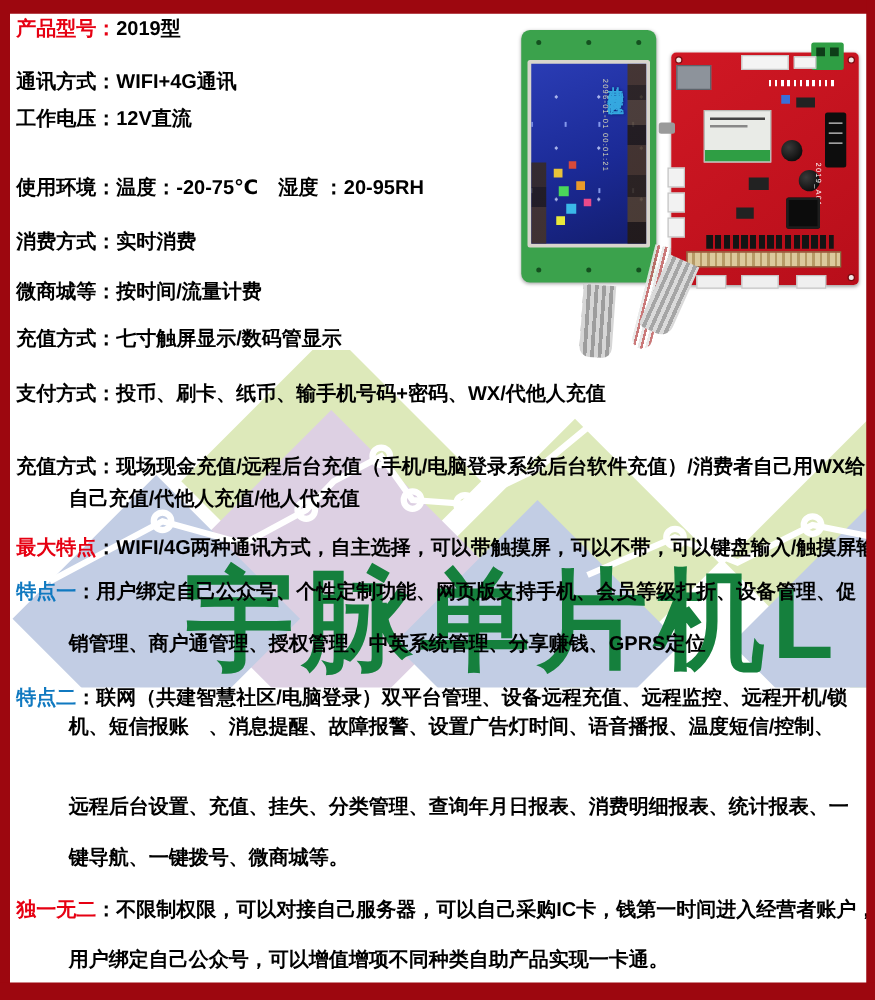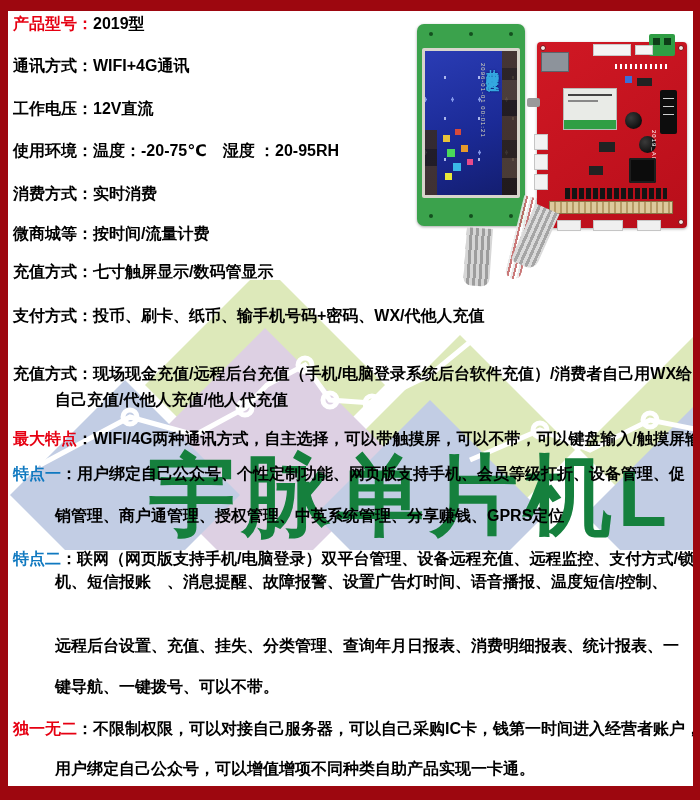--- a/index.html
+++ b/index.html
@@ -215,21 +215,21 @@
     <div class="conn-bot" style="left:100px;width:24px"></div>
   </div>
 
   <div class="ribbon-p"></div>
 </div>
 
 <div class="row r0" style="top:14px"><span class="lbl c-red">产品型号</span><span class="sep">：</span><span class="val">2019型</span></div>
 
 <div class="row" style="top:56px"><span class="lbl">通讯方式</span><span class="sep">：</span><span class="val">WIFI+4G通讯</span></div>
 
-<div class="row" style="top:99px"><span class="lbl">工作电压</span><span class="sep">：</span><span class="val">12V直流</span></div>
+<div class="row" style="top:86px"><span class="lbl">工作电压</span><span class="sep">：</span><span class="val">12V直流</span></div>
 
 <div class="row" style="top:141px"><span class="lbl">使用环境</span><span class="sep">：</span><span class="val">温度：-20-75℃　湿度 ：20-95RH</span></div>
 
 <div class="row" style="top:184px"><span class="lbl">消费方式</span><span class="sep">：</span><span class="val">实时消费</span></div>
 
 <div class="row" style="top:224px"><span class="lbl">微商城等</span><span class="sep">：</span><span class="val">按时间/流量计费</span></div>
 
 <div class="row" style="top:262px"><span class="lbl">充值方式</span><span class="sep">：</span><span class="val">七寸触屏显示/数码管显示</span></div>
 
 <div class="row" style="top:306px"><span class="lbl">支付方式</span><span class="sep">：</span><span class="val">投币、刷卡、纸币、输手机号码+密码、WX/代他人充值</span></div>
@@ -237,27 +237,27 @@
 <div class="row" style="top:364px"><span class="lbl">充值方式</span><span class="sep">：</span><span class="val">现场现金充值/远程后台充值（手机/电脑登录系统后台软件充值）/消费者自己用WX给</span></div>
 
 <div class="row indent" style="top:390px"><span class="val">自己充值/代他人充值/他人代充值</span></div>
 
 <div class="row" style="top:429px"><span class="lbl c-red">最大特点</span><span class="sep">：</span><span class="val">WIFI/4G两种通讯方式，自主选择，可以带触摸屏，可以不带，可以键盘输入/触摸屏输入。</span></div>
 
 <div class="row" style="top:464px"><span class="lbl c-blue">特点一</span><span class="sep">：</span><span class="val">用户绑定自己公众号、个性定制功能、网页版支持手机、会员等级打折、设备管理、促</span></div>
 
 <div class="row indent" style="top:506px"><span class="val">销管理、商户通管理、授权管理、中英系统管理、分享赚钱、GPRS定位</span></div>
 
-<div class="row" style="top:549px"><span class="lbl c-blue">特点二</span><span class="sep">：</span><span class="val">联网（网页版支持手机/电脑登录）双平台管理、设备远程充值、远程监控、支付方式/锁</span></div>
+<div class="row" style="top:549px"><span class="lbl c-blue">特点二</span><span class="sep">：</span><span class="val">联网（共建智慧社区/电脑登录）双平台管理、设备远程充值、远程监控、远程开机/锁</span></div>
 
 <div class="row indent" style="top:572px"><span class="val">机、短信报账　、消息提醒、故障报警、设置广告灯时间、语音播报、温度短信/控制、</span></div>
 
 <div class="row indent" style="top:636px"><span class="val">远程后台设置、充值、挂失、分类管理、查询年月日报表、消费明细报表、统计报表、一</span></div>
 
-<div class="row indent" style="top:677px"><span class="val">键导航、一键拨号、可以不带。</span></div>
+<div class="row indent" style="top:677px"><span class="val">键导航、一键拨号、微商城等。</span></div>
 
 <div class="row" style="top:719px"><span class="lbl c-red">独一无二</span><span class="sep">：</span><span class="val">不限制权限，可以对接自己服务器，可以自己采购IC卡，钱第一时间进入经营者账户，</span></div>
 
 <div class="row indent" style="top:759px"><span class="val">用户绑定自己公众号，可以增值增项不同种类自助产品实现一卡通。</span></div>
 
 <div class="bar bar-top"></div>
 <div class="bar bar-left"></div>
 <div class="bar bar-right"></div>
 <div class="bar bar-bottom"></div>
 

